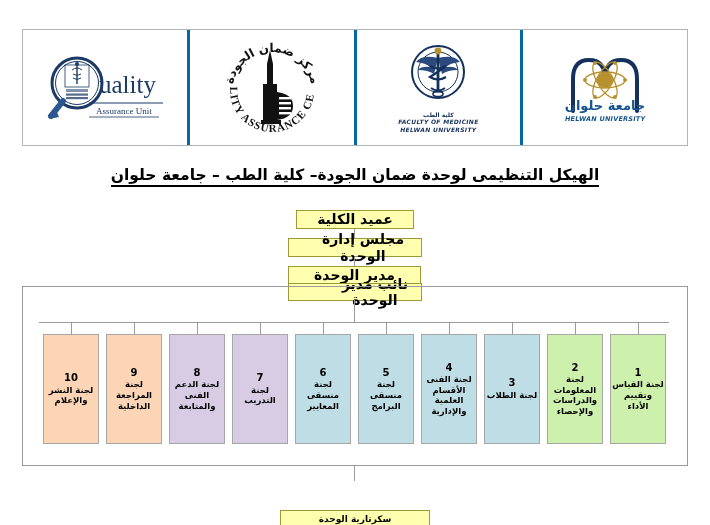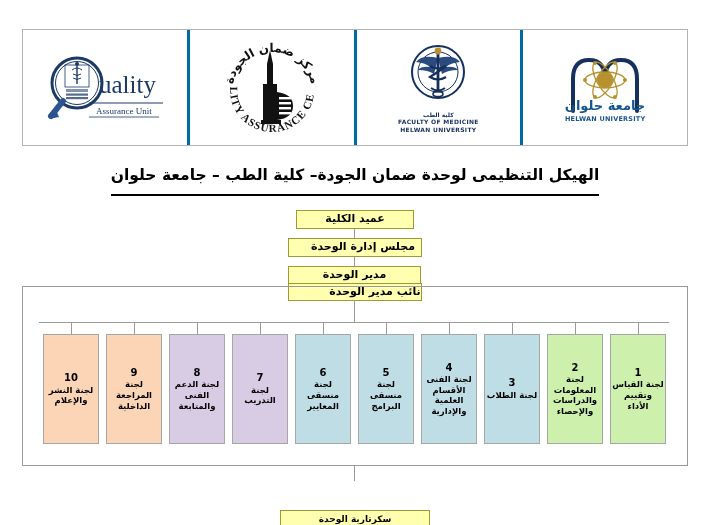--- a/index.html
+++ b/index.html
@@ -57,58 +57,59 @@
     color: #14305c;
     font-weight: bold;
     margin-top: 1px;
   }
   .logo-caption-en {
     font-size: 6px;
     font-weight: bold;
     color: #14305c;
     letter-spacing: .3px;
     line-height: 8px;
+    font-style: italic;
   }
   .logo-caption-en.navy2 { color: #16558f; font-size: 6.5px; letter-spacing: .2px; }
 
   
   .doc-title {
     position: absolute;
     left: 0;
     top: 166px;
     width: 710px;
     text-align: center;
     font-size: 15.5px;
     font-weight: bold;
     color: #000000;
     direction: rtl;
   }
   .doc-title span {
     border-bottom: 2px solid #000;
-    padding-bottom: 10px;
+    padding-bottom: 1px;
     display: inline-block;
   }
 
   
   .box {
     position: absolute;
     box-sizing: border-box;
     display: flex;
     align-items: center;
     justify-content: center;
     text-align: center;
     direction: rtl;
     font-weight: bold;
     line-height: 1.15;
     color: #000000;
   }
   .box-yellow {
     background: #ffffaf;
     border: 1px solid #9a9a37;
-    font-size: 11px;
+    font-size: 14px;
   }
   .connector {
     position: absolute;
     background: #9a9a9a;
   }
   .vline { width: 1px; }
 
   
   #box-dean      { left: 296px; top: 210px; width: 118px; height: 19px; }
   #box-board     { left: 288px; top: 238px; width: 134px; height: 19px; padding-left: 16px; }

